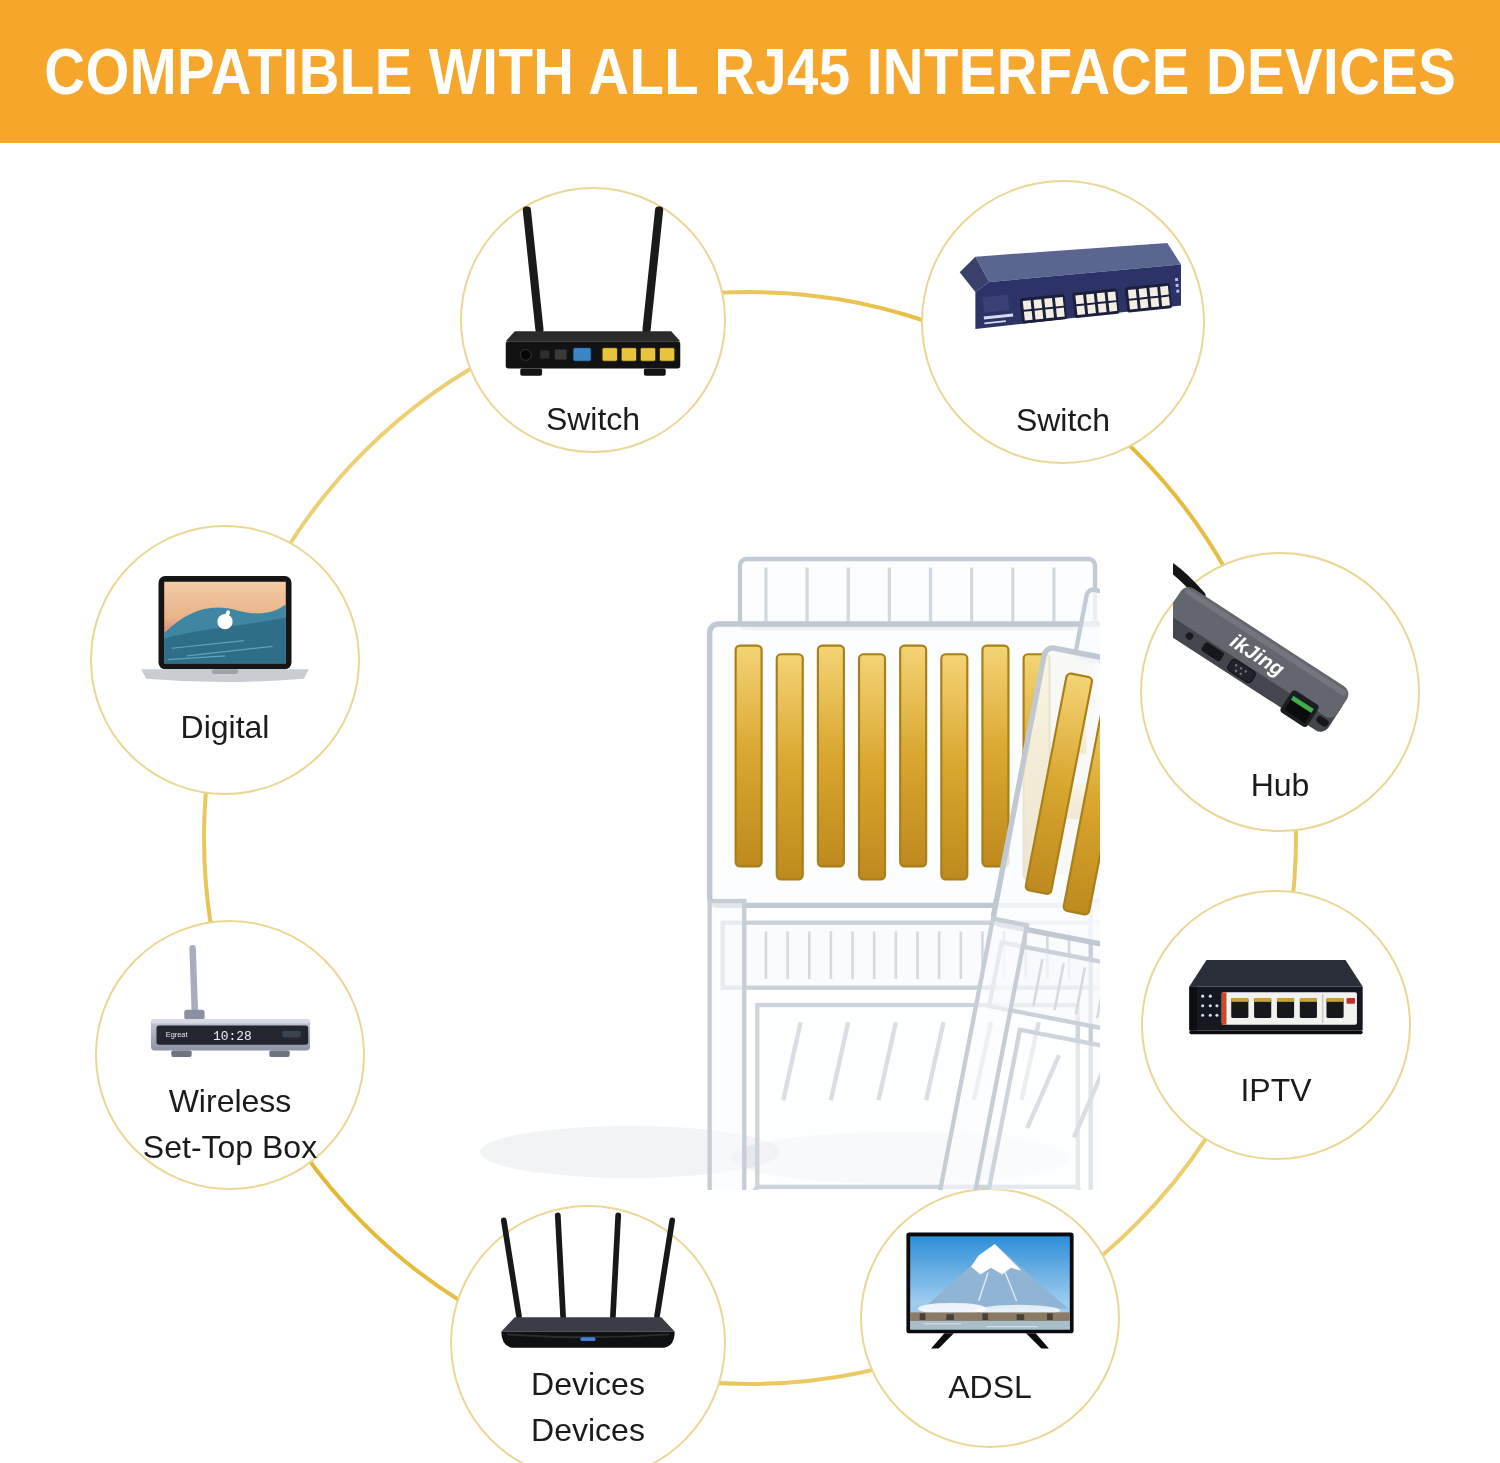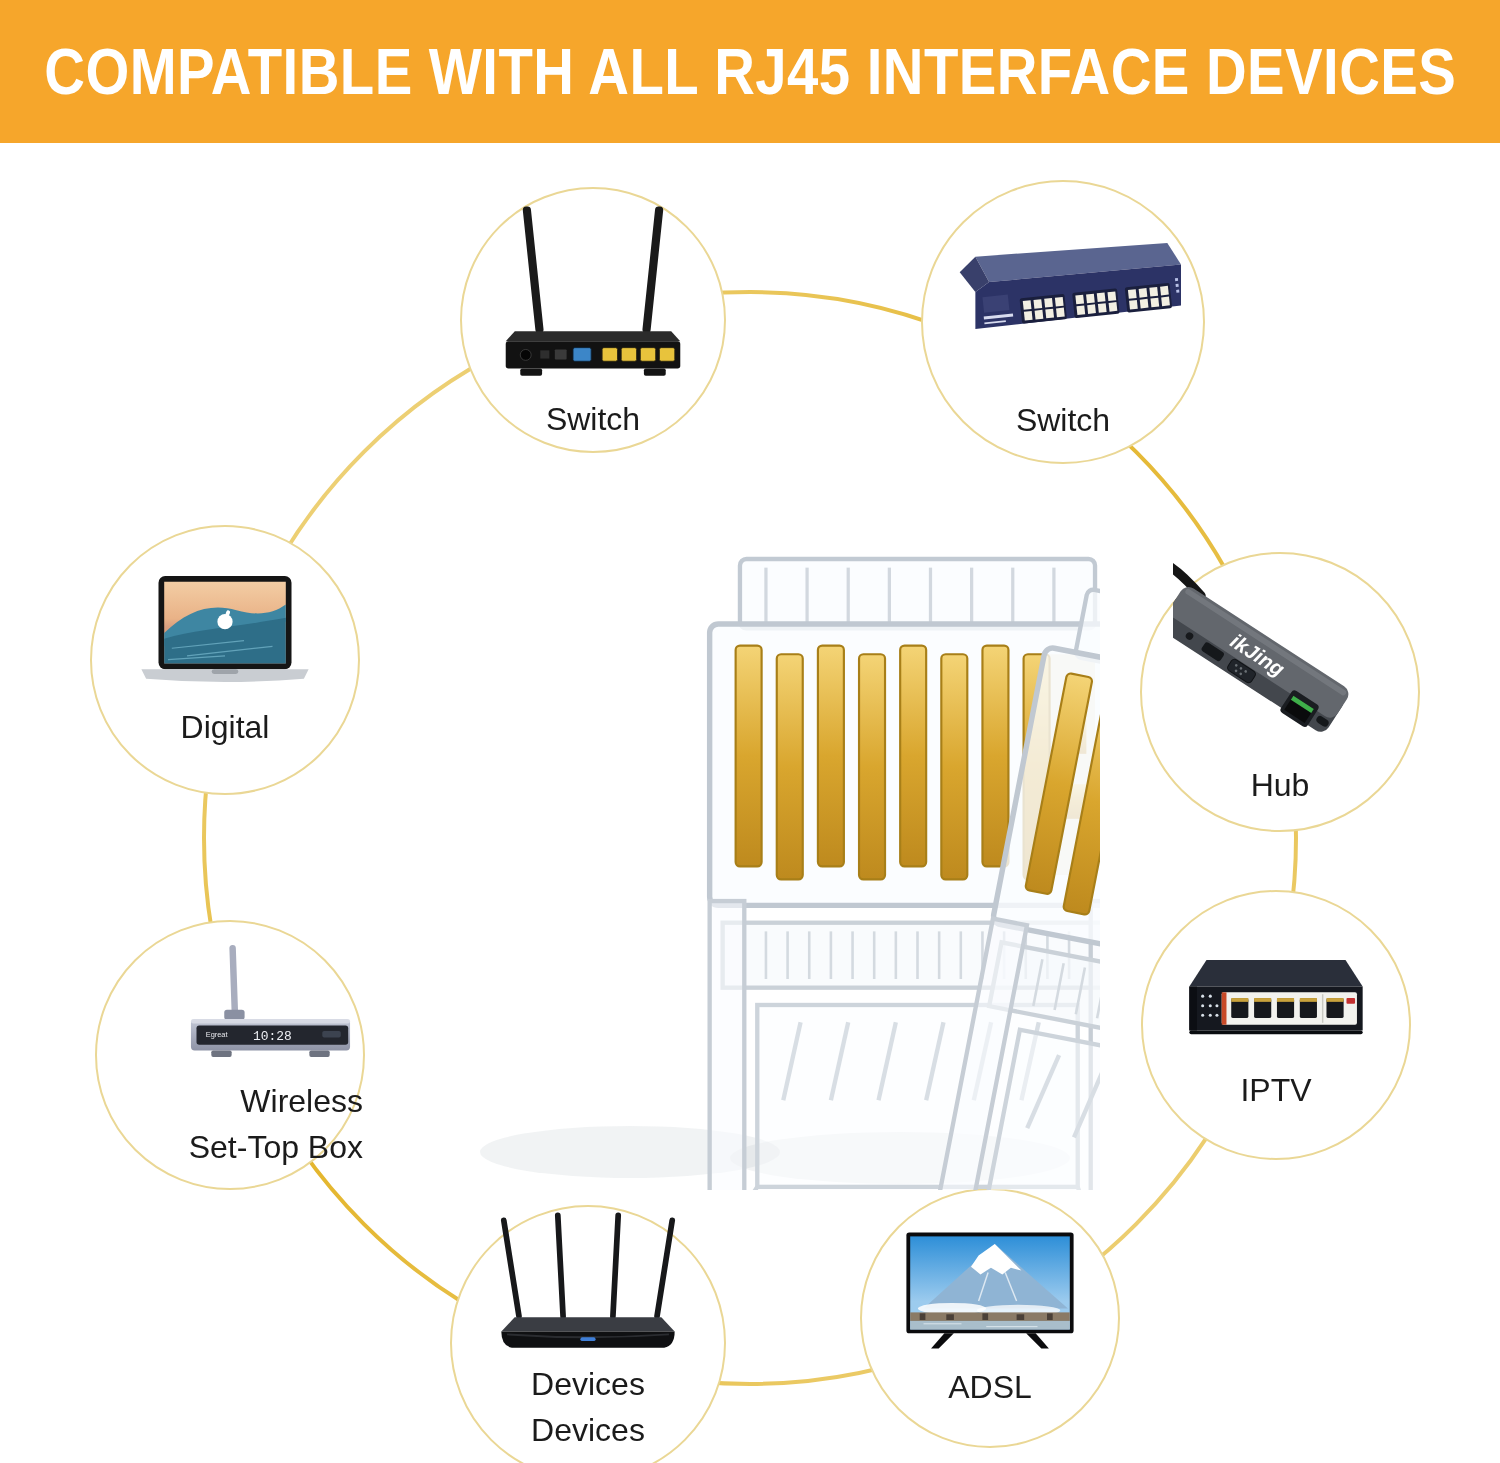--- a/index.html
+++ b/index.html
@@ -23,21 +23,21 @@
   .circle{
     position:absolute;border-radius:50%;background:#ffffff;border:2px solid #EAD795;
     box-sizing:border-box;display:flex;flex-direction:column;align-items:center;
     justify-content:center;z-index:2;
   }
   .label{font-size:32px;color:#1b1b1b;line-height:1.45;text-align:center;}
   .dev-router   {left:460px;top:187px;width:266px;height:266px;}
   .dev-switch   {left:921px;top:180px;width:284px;height:284px;padding-top:26px;gap:46px;}
   .dev-laptop   {left:90px; top:525px;width:270px;height:270px;}
   .dev-hub      {left:1140px;top:552px;width:280px;height:280px;padding-bottom:22px;}
-  .dev-stb      {left:95px; top:920px;width:270px;height:270px;align-items:flex-end;}
+  .dev-stb      {left:95px; top:920px;width:270px;height:270px;}
   .dev-adsl     {left:1141px;top:890px;width:270px;height:270px;}
   .dev-wireless {left:450px;top:1205px;width:276px;height:276px;padding-bottom:24px;}
   .dev-iptv     {left:860px;top:1188px;width:260px;height:260px;}
   .icon{display:block;margin-bottom:6px;}
 </style>
 </head>
 <body>
 
 <div class="canvas">
 

